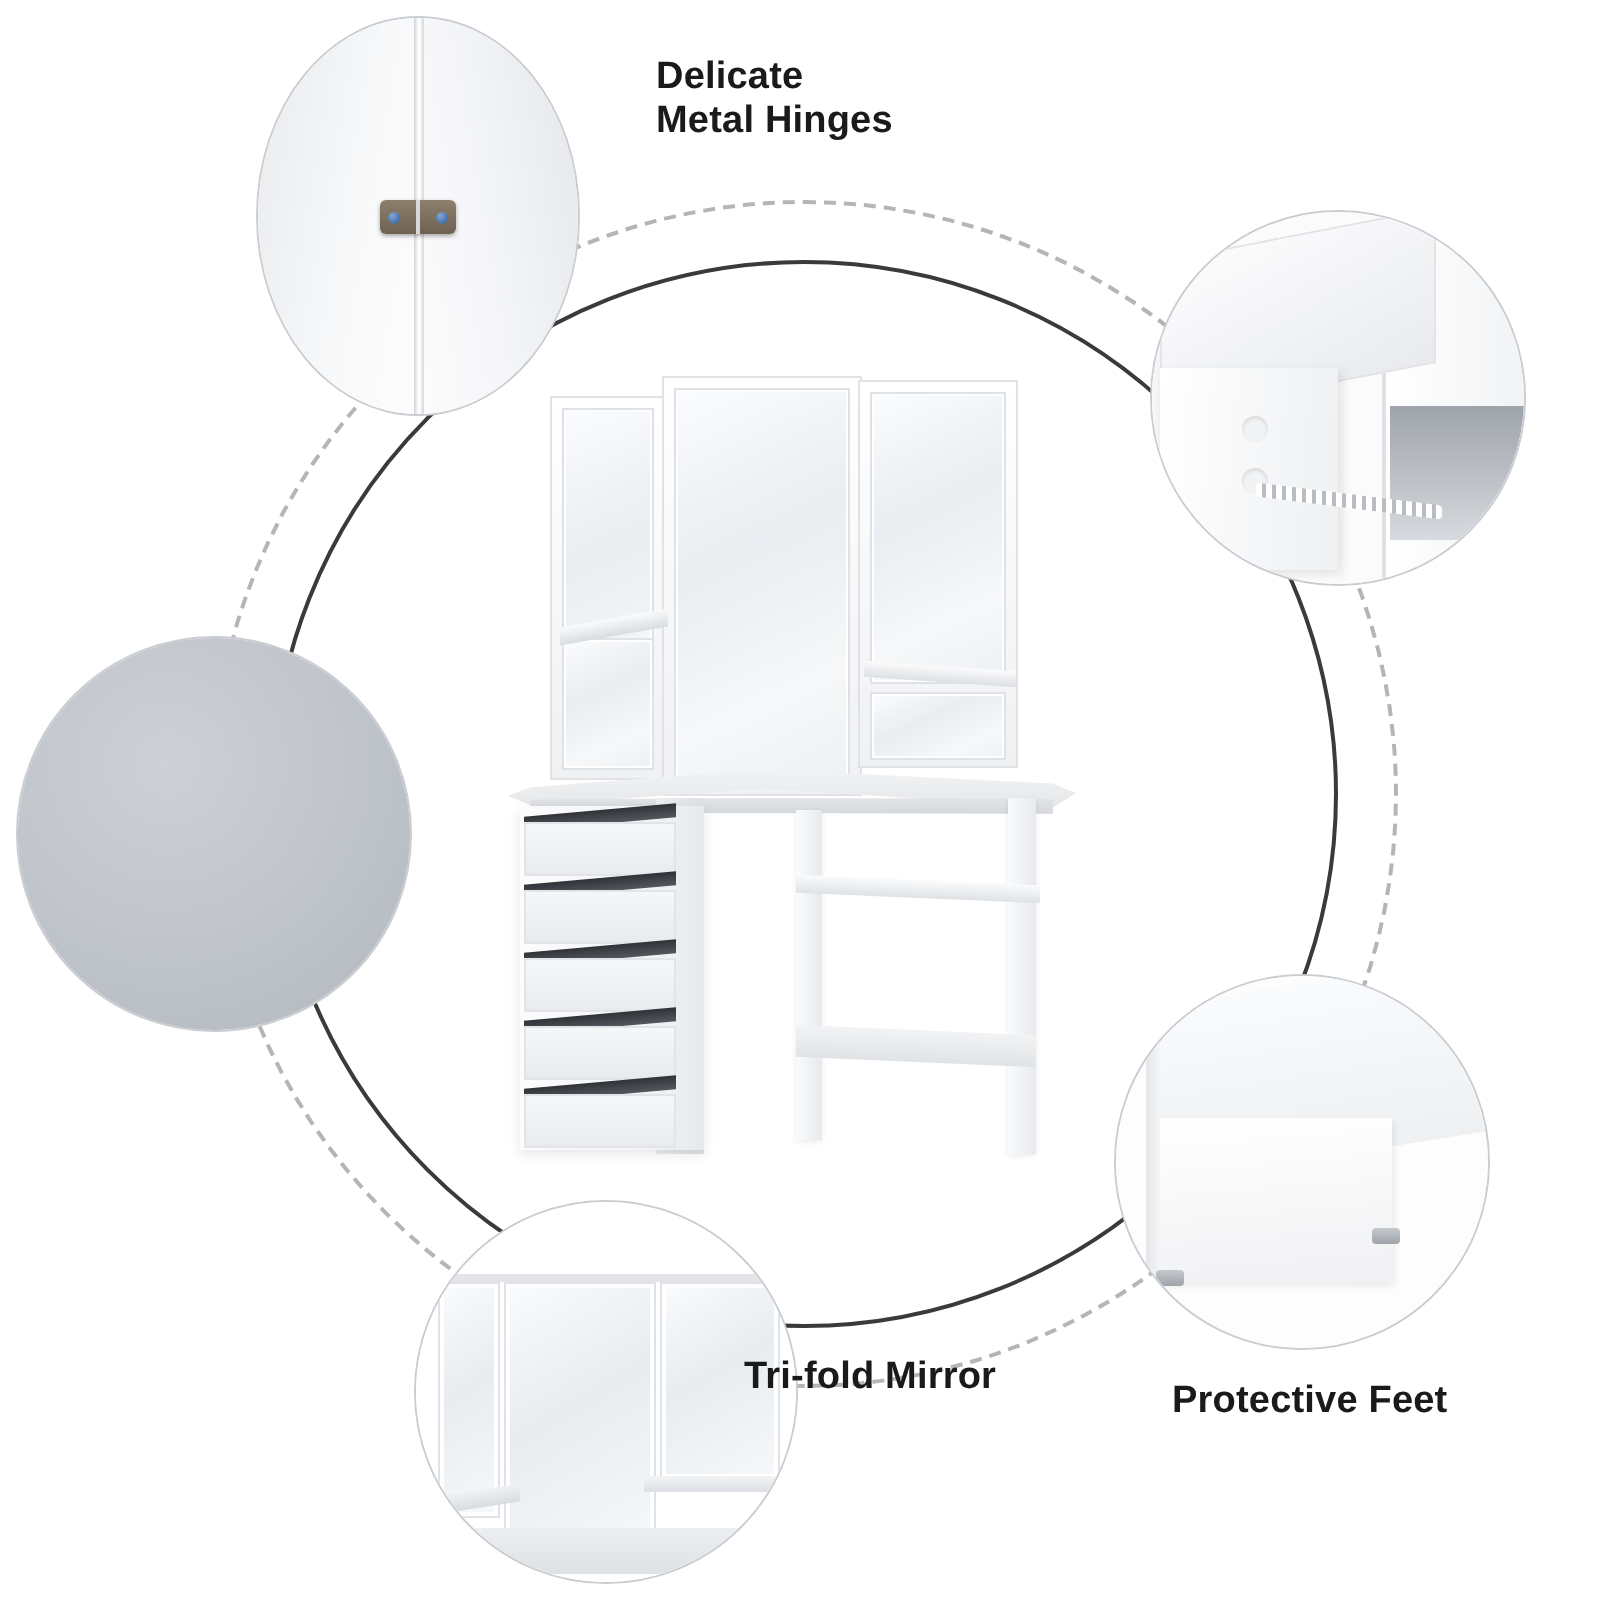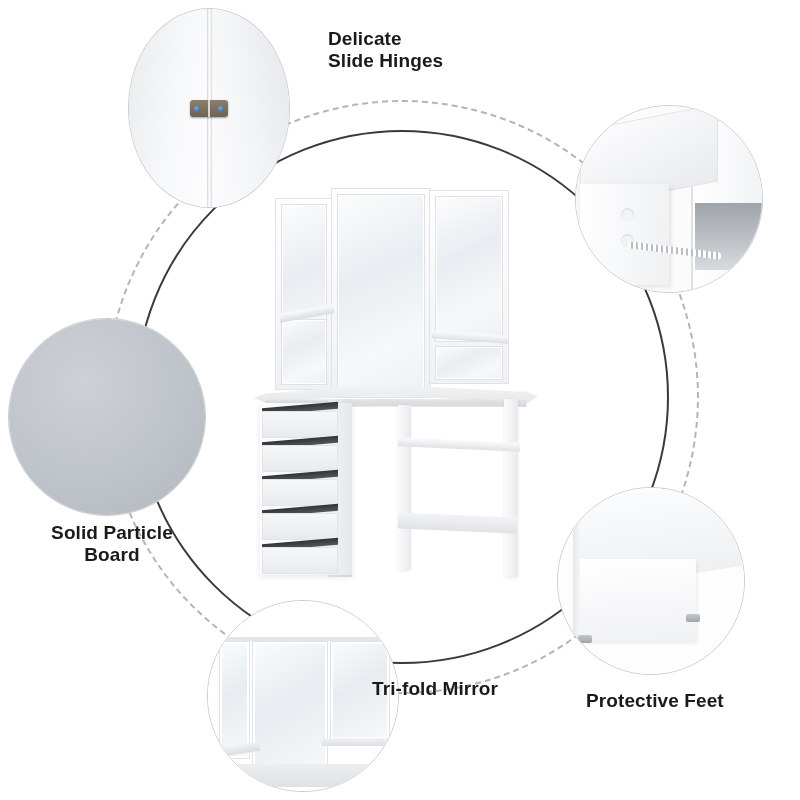--- a/index.html
+++ b/index.html
@@ -381,19 +381,17 @@
       <div class="mir-panel mir-p1"></div>
       <div class="mir-panel mir-p2"></div>
       <div class="mir-panel mir-p3"></div>
       <div class="mir-shelf-l"></div>
       <div class="mir-shelf-r"></div>
       <div class="mir-deck"></div>
     </div>
   </div>
 
   <div class="label" id="label-hinges">Delicate
-Slide Hinges</div>
-  <div class="label" id="label-board">Solid Particle
-Board</div>
+Metal Hinges</div>
   <div class="label" id="label-mirror">Tri-fold Mirror</div>
   <div class="label" id="label-feet">Protective Feet</div>
 
 </div>
 
 </body></html>

